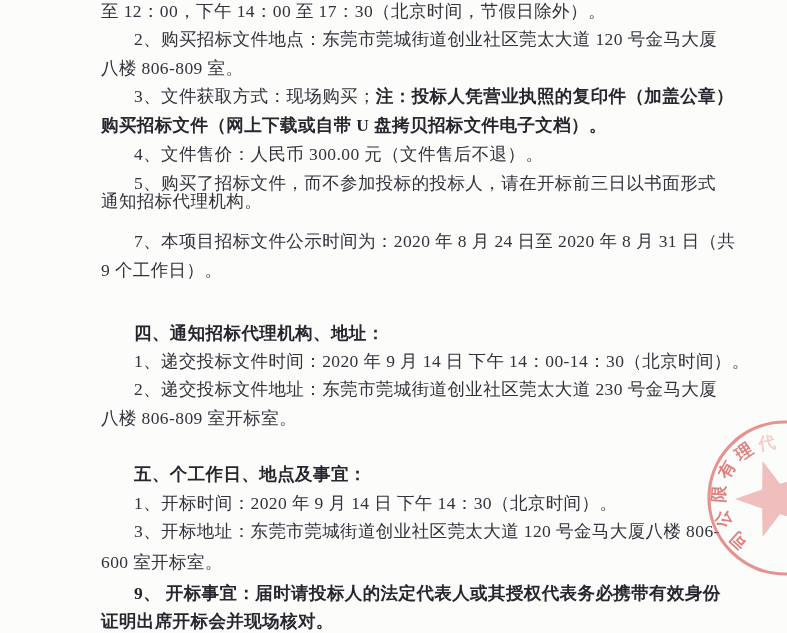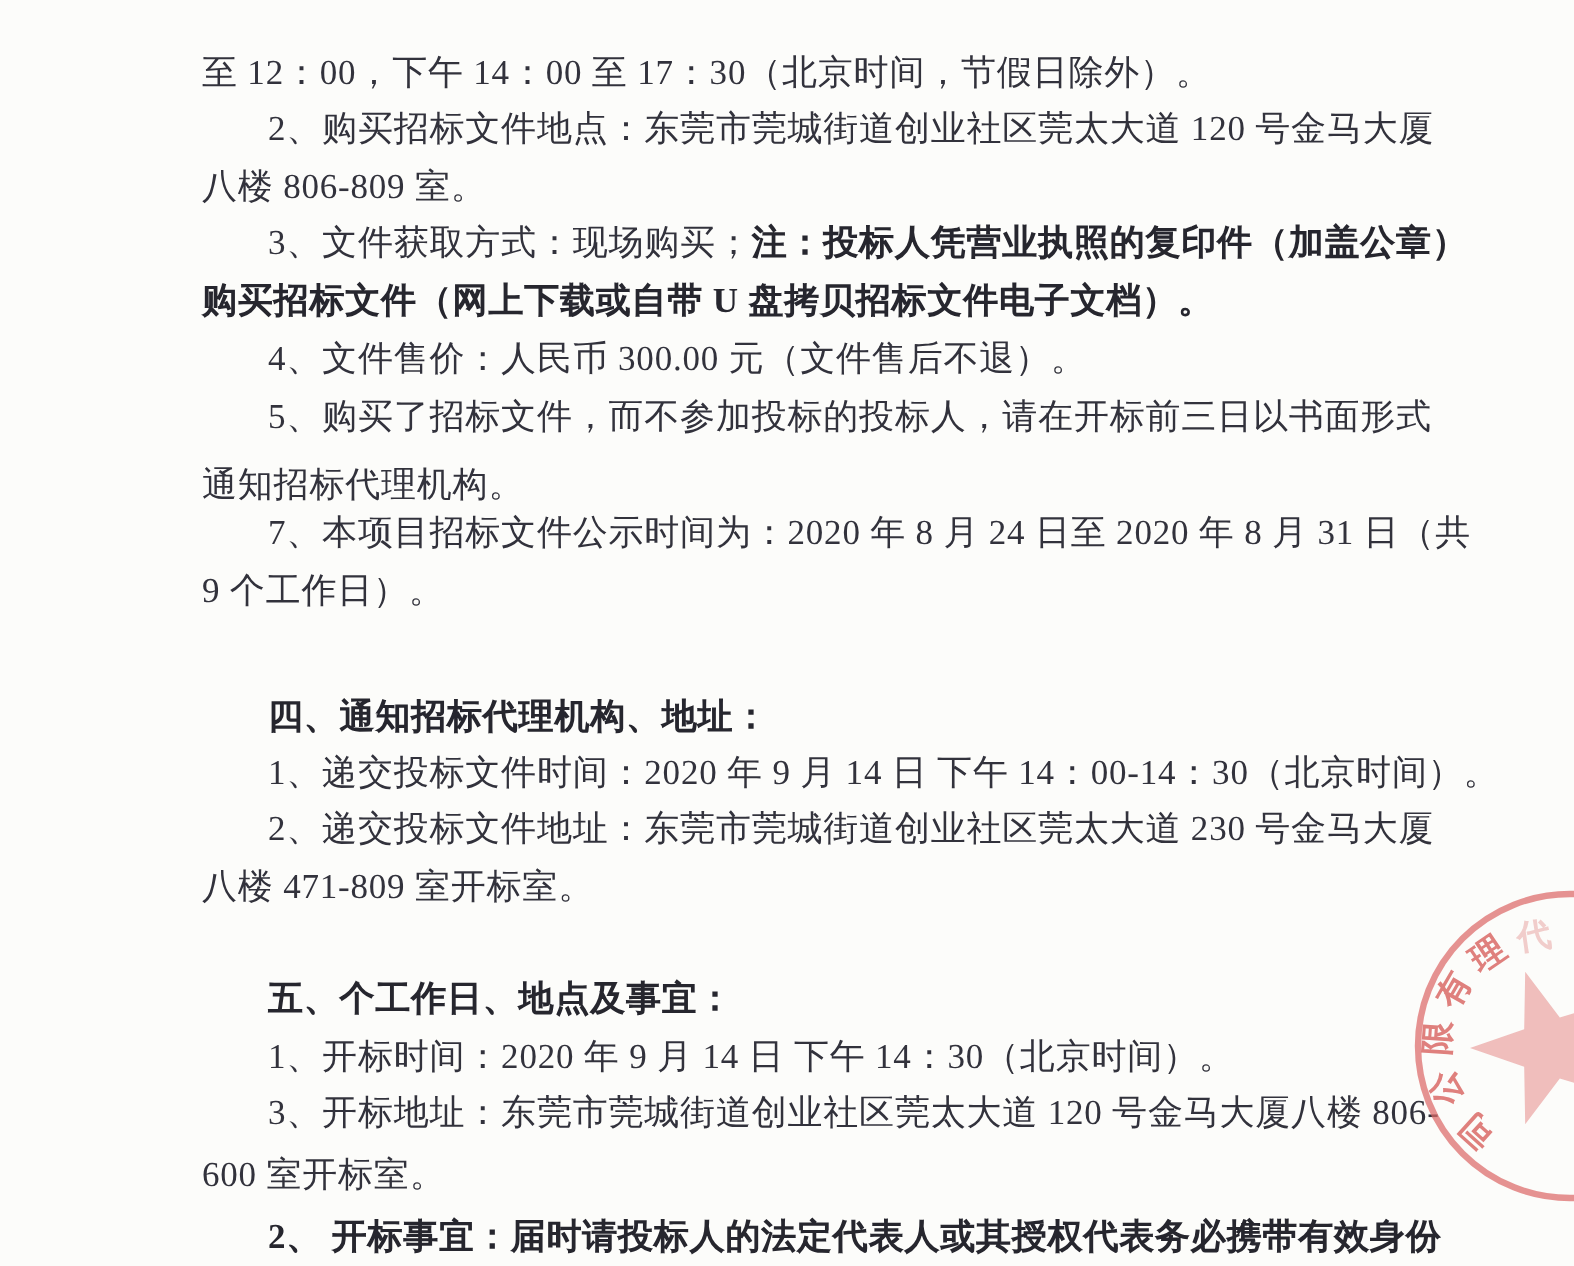--- a/index.html
+++ b/index.html
@@ -10,21 +10,20 @@
     width: 787px;
     height: 633px;
     position: relative;
     overflow: hidden;
     background-color: #fcfcfa;
     font-family: "Liberation Serif", "DejaVu Serif", serif;
   }
   .page {
     position: absolute;
     inset: 0;
-    margin-top: 25px;
   }
   .line {
     position: absolute;
     left: 101px;
     height: 28px;
     line-height: 28px;
     font-size: 17.5px;
     letter-spacing: 0.4px;
     color: #32323c;
     white-space: nowrap;
@@ -59,34 +58,34 @@
 
 <div class="page">
 
   <div class="line" style="top:-3px">至 12：00，下午 14：00 至 17：30（北京时间，节假日除外）。</div>
   <div class="line indent" style="top:25px">2、购买招标文件地点：东莞市莞城街道创业社区莞太大道 120 号金马大厦</div>
   <div class="line" style="top:54px">八楼 806-809 室。</div>
   <div class="line indent" style="top:82px"><span>3、文件获取方式：现场购买；</span><span class="bold">注：投标人凭营业执照的复印件（加盖公章）</span></div>
   <div class="line bold" style="top:111px">购买招标文件（网上下载或自带 U 盘拷贝招标文件电子文档）。</div>
   <div class="line indent" style="top:140px">4、文件售价：人民币 300.00 元（文件售后不退）。</div>
   <div class="line indent" style="top:169px">5、购买了招标文件，而不参加投标的投标人，请在开标前三日以书面形式</div>
-  <div class="line" style="top:203px">通知招标代理机构。</div>
+  <div class="line" style="top:187px">通知招标代理机构。</div>
   <div class="line indent" style="top:227px">7、本项目招标文件公示时间为：2020 年 8 月 24 日至 2020 年 8 月 31 日（共</div>
   <div class="line" style="top:256px">9 个工作日）。</div>
 
   <div class="line indent bold" style="top:319px">四、通知招标代理机构、地址：</div>
   <div class="line indent" style="top:347px">1、递交投标文件时间：2020 年 9 月 14 日 下午 14：00-14：30（北京时间）。</div>
   <div class="line indent" style="top:375px">2、递交投标文件地址：东莞市莞城街道创业社区莞太大道 230 号金马大厦</div>
-  <div class="line" style="top:404px">八楼 471-809 室开标室。</div>
+  <div class="line" style="top:404px">八楼 806-809 室开标室。</div>
 
   <div class="line indent bold" style="top:460px">五、个工作日、地点及事宜：</div>
   <div class="line indent" style="top:489px">1、开标时间：2020 年 9 月 14 日 下午 14：30（北京时间）。</div>
   <div class="line indent" style="top:517px">3、开标地址：东莞市莞城街道创业社区莞太大道 120 号金马大厦八楼 806-</div>
   <div class="line" style="top:548px">600 室开标室。</div>
-  <div class="line indent bold" style="top:579px">2、 开标事宜：届时请投标人的法定代表人或其授权代表务必携带有效身份</div>
+  <div class="line indent bold" style="top:579px">9、 开标事宜：届时请投标人的法定代表人或其授权代表务必携带有效身份</div>
   <div class="line bold" style="top:607px">证明出席开标会并现场核对。</div>
 
   <div class="stamp">
     <svg width="97" height="190" viewBox="0 0 97 190" xmlns="http://www.w3.org/2000/svg">
 
       <circle cx="95" cy="95" r="76" fill="none" stroke="#dc6a68" stroke-width="3.2" opacity="0.72"></circle>
 
       <polygon points="45,96 72.1,86.6 72.6,57.9 89.9,80.8 117.4,72.5 101,96 117.4,119.5 89.9,111.2 72.6,134.1 72.1,105.4" fill="#e4807e" fill-opacity="0.5"></polygon>
 
       <text class="seal-char" x="77" y="40" transform="rotate(352 77 40)" text-anchor="middle" dominant-baseline="central" fill="#d96562" opacity="0.30">代</text>

